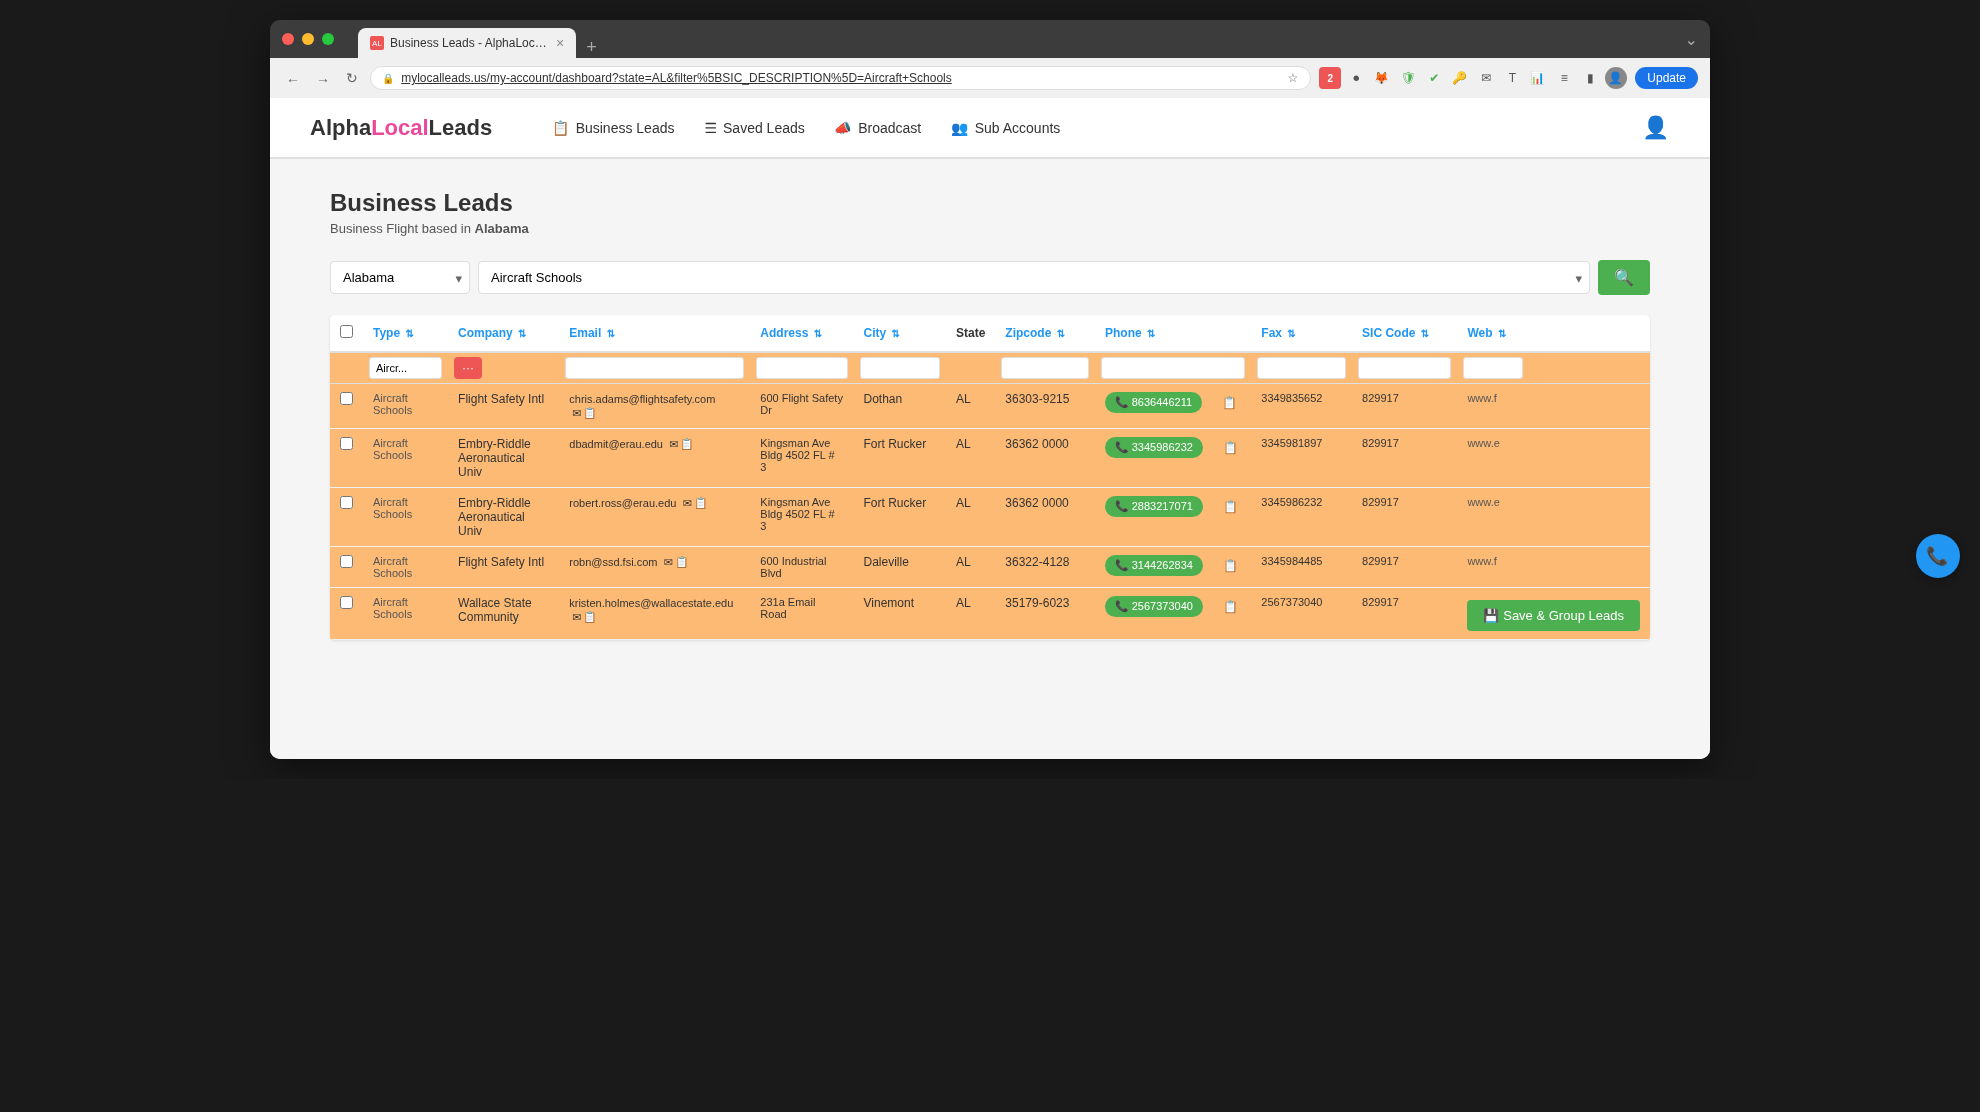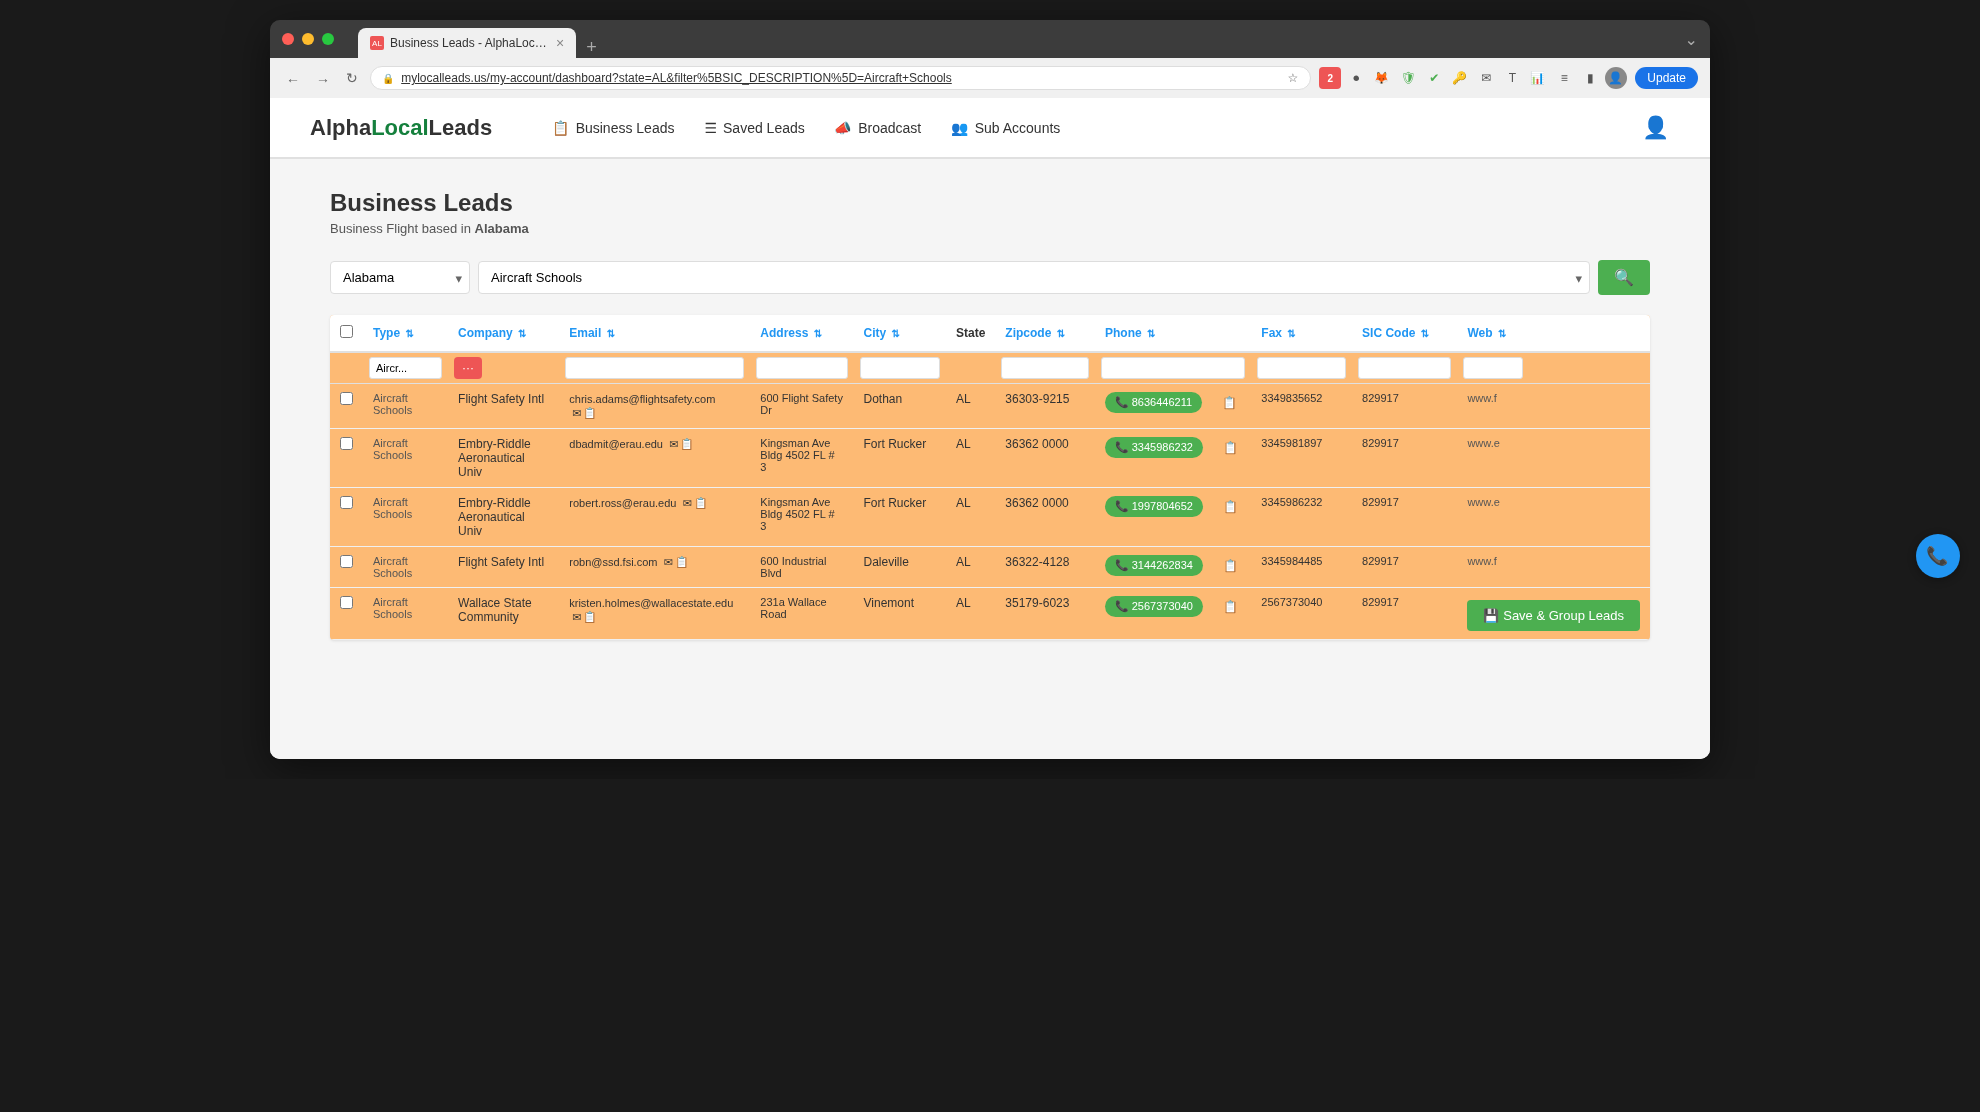--- a/index.html
+++ b/index.html
@@ -25,21 +25,21 @@
     .address-url { color: #333; font-size: 12px; text-decoration: underline; }
     .toolbar-icons { display: flex; gap: 4px; align-items: center; }
     .toolbar-icon { width: 22px; height: 22px; border-radius: 4px; display: flex; align-items: center; justify-content: center; font-size: 12px; color: #555; cursor: pointer; }
     .update-btn { background: #1a73e8; color: white; border: none; border-radius: 12px; padding: 4px 12px; font-size: 12px; cursor: pointer; }
 
     
     .app-content { background: #f5f5f5; }
     .app-nav { background: white; border-bottom: 1px solid #e0e0e0; padding: 0 40px; display: flex; align-items: center; height: 60px; }
     .app-logo { margin-right: 60px; font-size: 22px; font-weight: 700; }
     .logo-alpha { color: #333; }
-    .logo-local { color: #15803d; }
+    .logo-local { color: #ec4899; }
     .logo-leads { color: #333; }
     .nav-links { display: flex; gap: 30px; align-items: center; }
     .nav-link { display: flex; align-items: center; gap: 6px; color: #333; text-decoration: none; font-size: 14px; cursor: pointer; padding: 4px 0; }
     .nav-icon { font-size: 14px; }
     .nav-spacer { flex: 1; }
     .user-icon { color: #2196f3; font-size: 22px; cursor: pointer; }
 
     
     .main-content { padding: 30px 60px; background: #f5f5f5; min-height: 600px; }
     .page-title { font-size: 24px; font-weight: 600; color: #333; margin-bottom: 4px; }
@@ -311,21 +311,21 @@
         <span class="email-icon-btn" title="Copy email">📋</span>
       </span>
     </td>
     <td style="font-size:11px;">Kingsman Ave Bldg 4502 FL # 3</td>
     <td>Fort Rucker</td>
     <td>AL</td>
     <td>36362 0000</td>
     <td>
       <div class="phone-cell">
         <button class="phone-btn">
-          📞 1997804652
+          📞 2883217071
         </button>
         <button class="phone-copy-btn">📋</button>
       </div>
     </td>
     <td style="font-size:11px;">3345986232</td>
     <td style="font-size:11px;">829917</td>
     <td style="font-size:11px;">
       <span style="font-size:11px;color:#555;">www.e</span>
     </td>
   </tr>
@@ -366,21 +366,21 @@
     </td>
     <td style="font-size:11px;color:#555;">Aircraft Schools</td>
     <td><span class="company-name">Wallace State Community</span></td>
     <td>
       <span class="email-link">kristen.holmes@wallacestate.edu</span>
       <span class="email-icons">
         <span class="email-icon-btn" title="Send email">✉</span>
         <span class="email-icon-btn" title="Copy email">📋</span>
       </span>
     </td>
-    <td style="font-size:11px;">231a Wallace Road</td>
+    <td style="font-size:11px;">231a Email Road</td>
     <td>Vinemont</td>
     <td>AL</td>
     <td>35179-6023</td>
     <td>
       <div class="phone-cell">
         <button class="phone-btn">
           📞 2567373040
         </button>
         <button class="phone-copy-btn">📋</button>
       </div>

